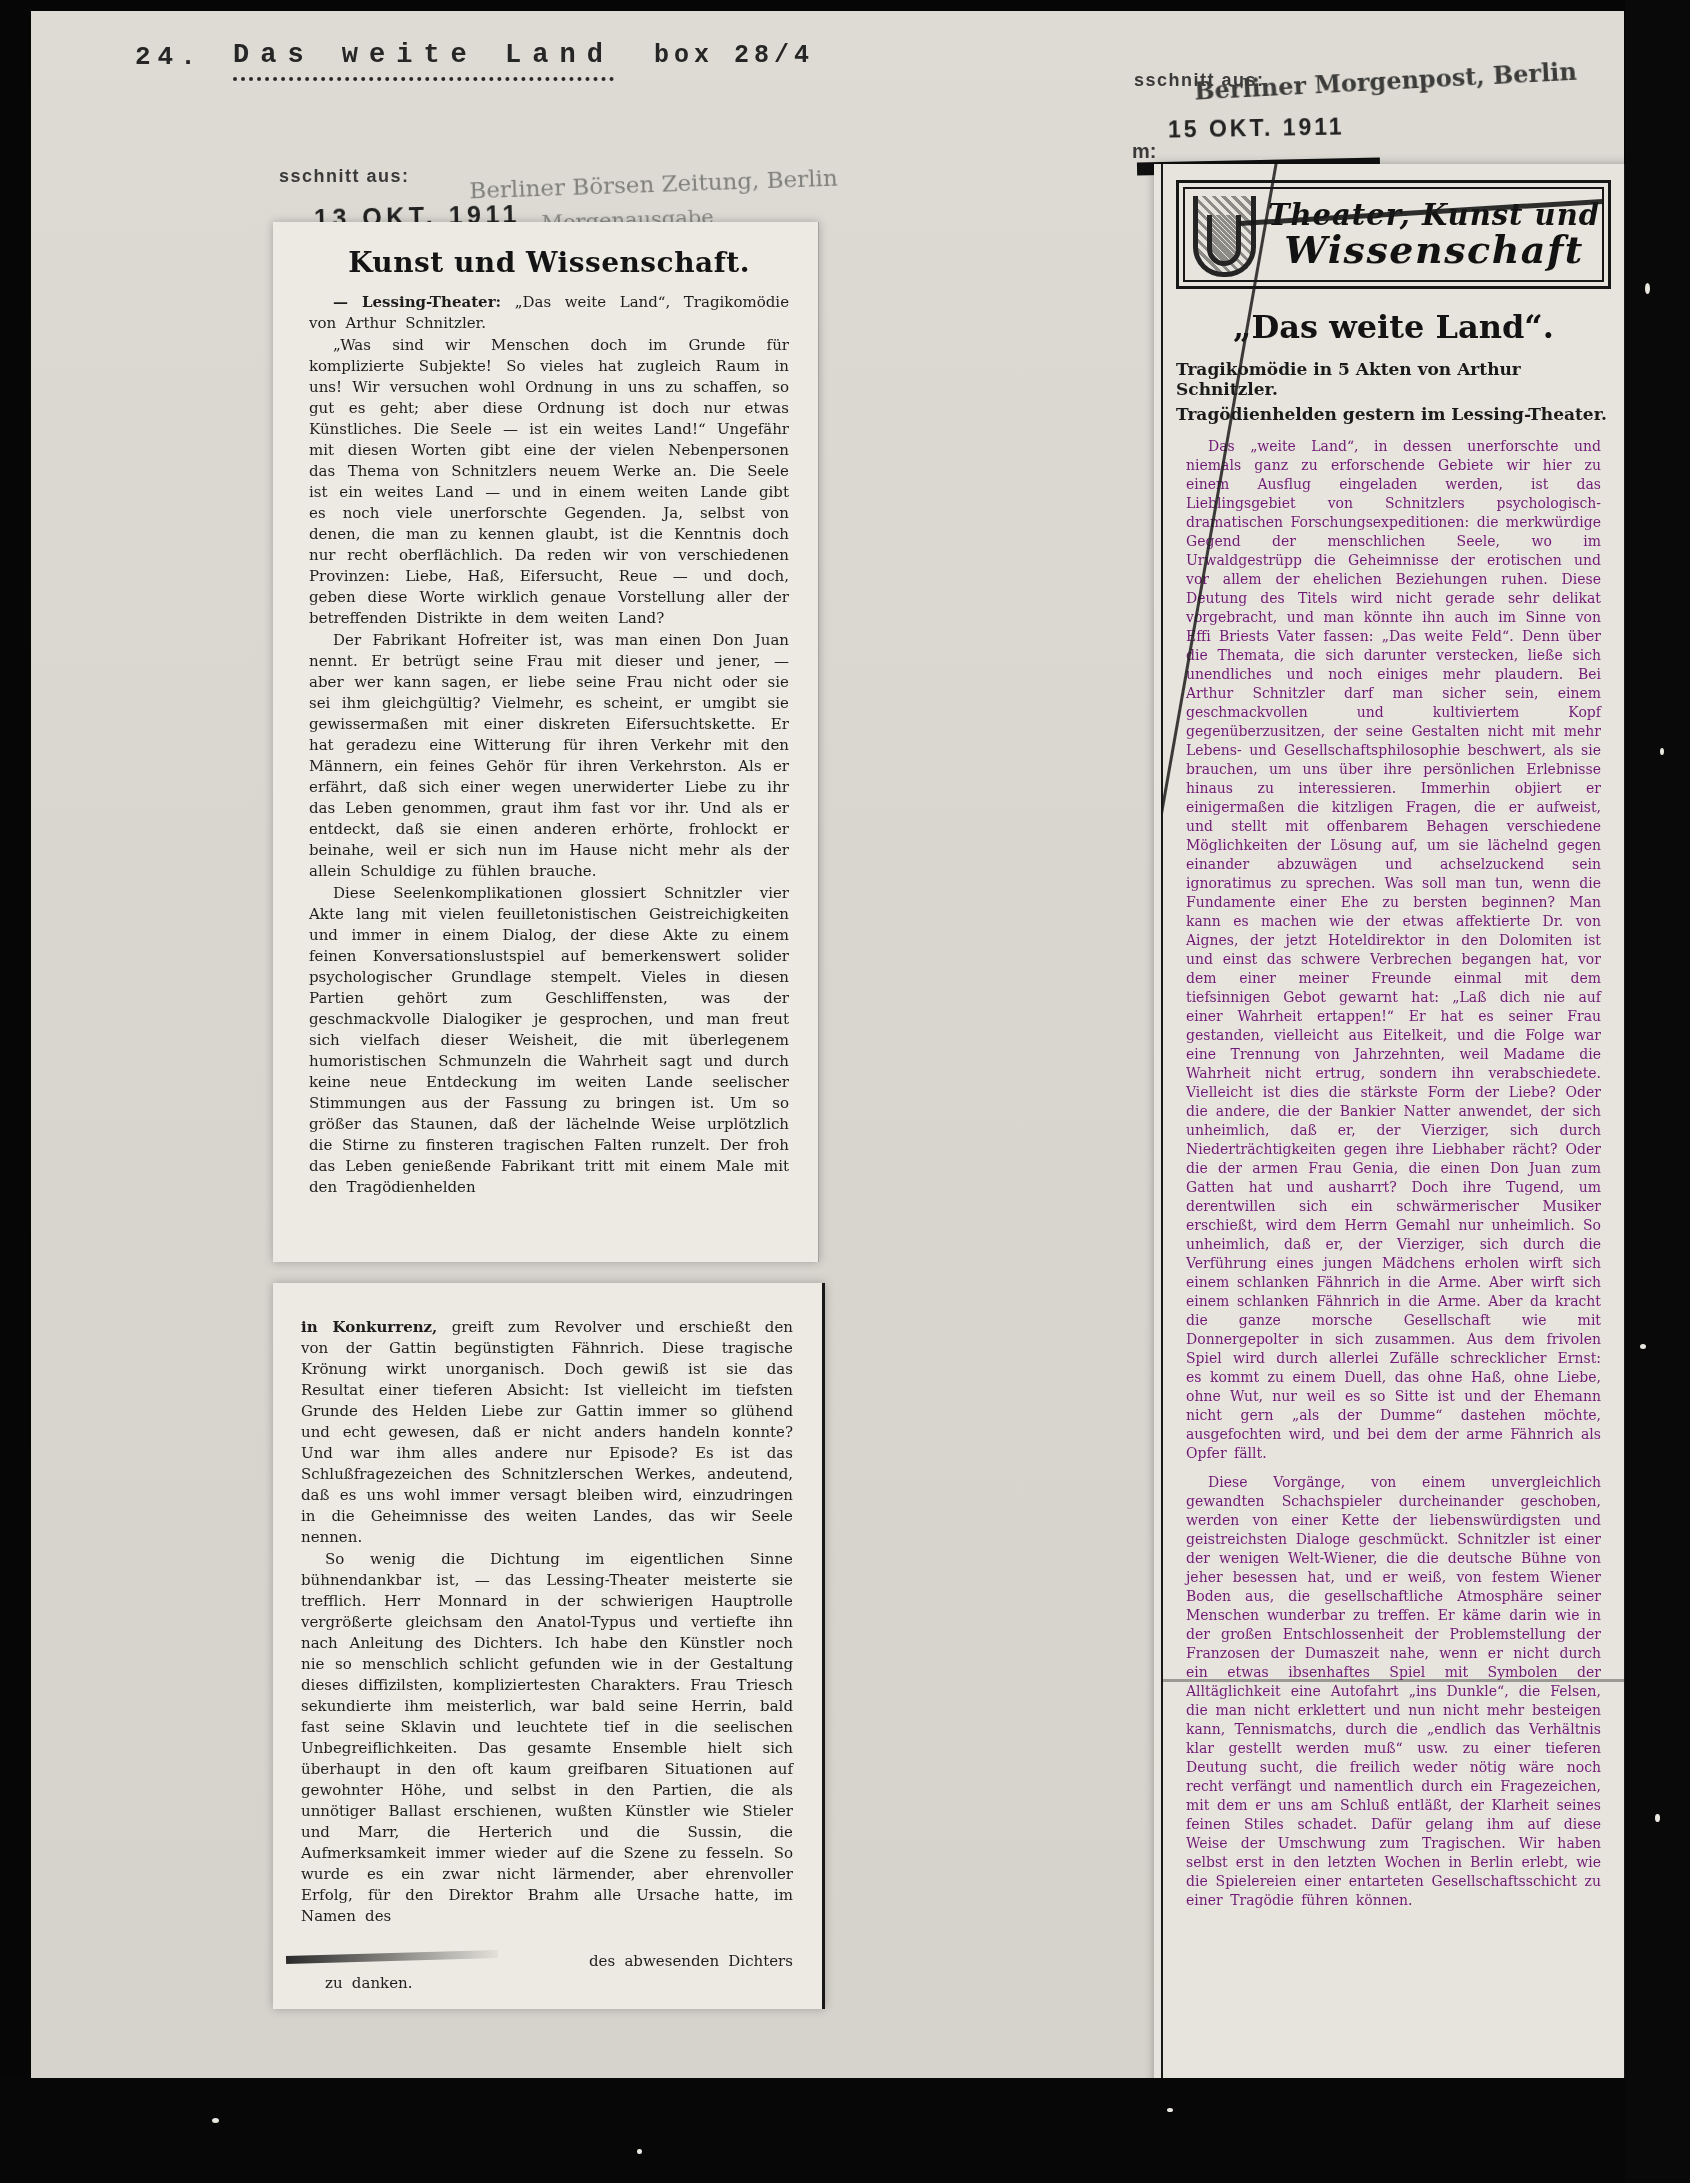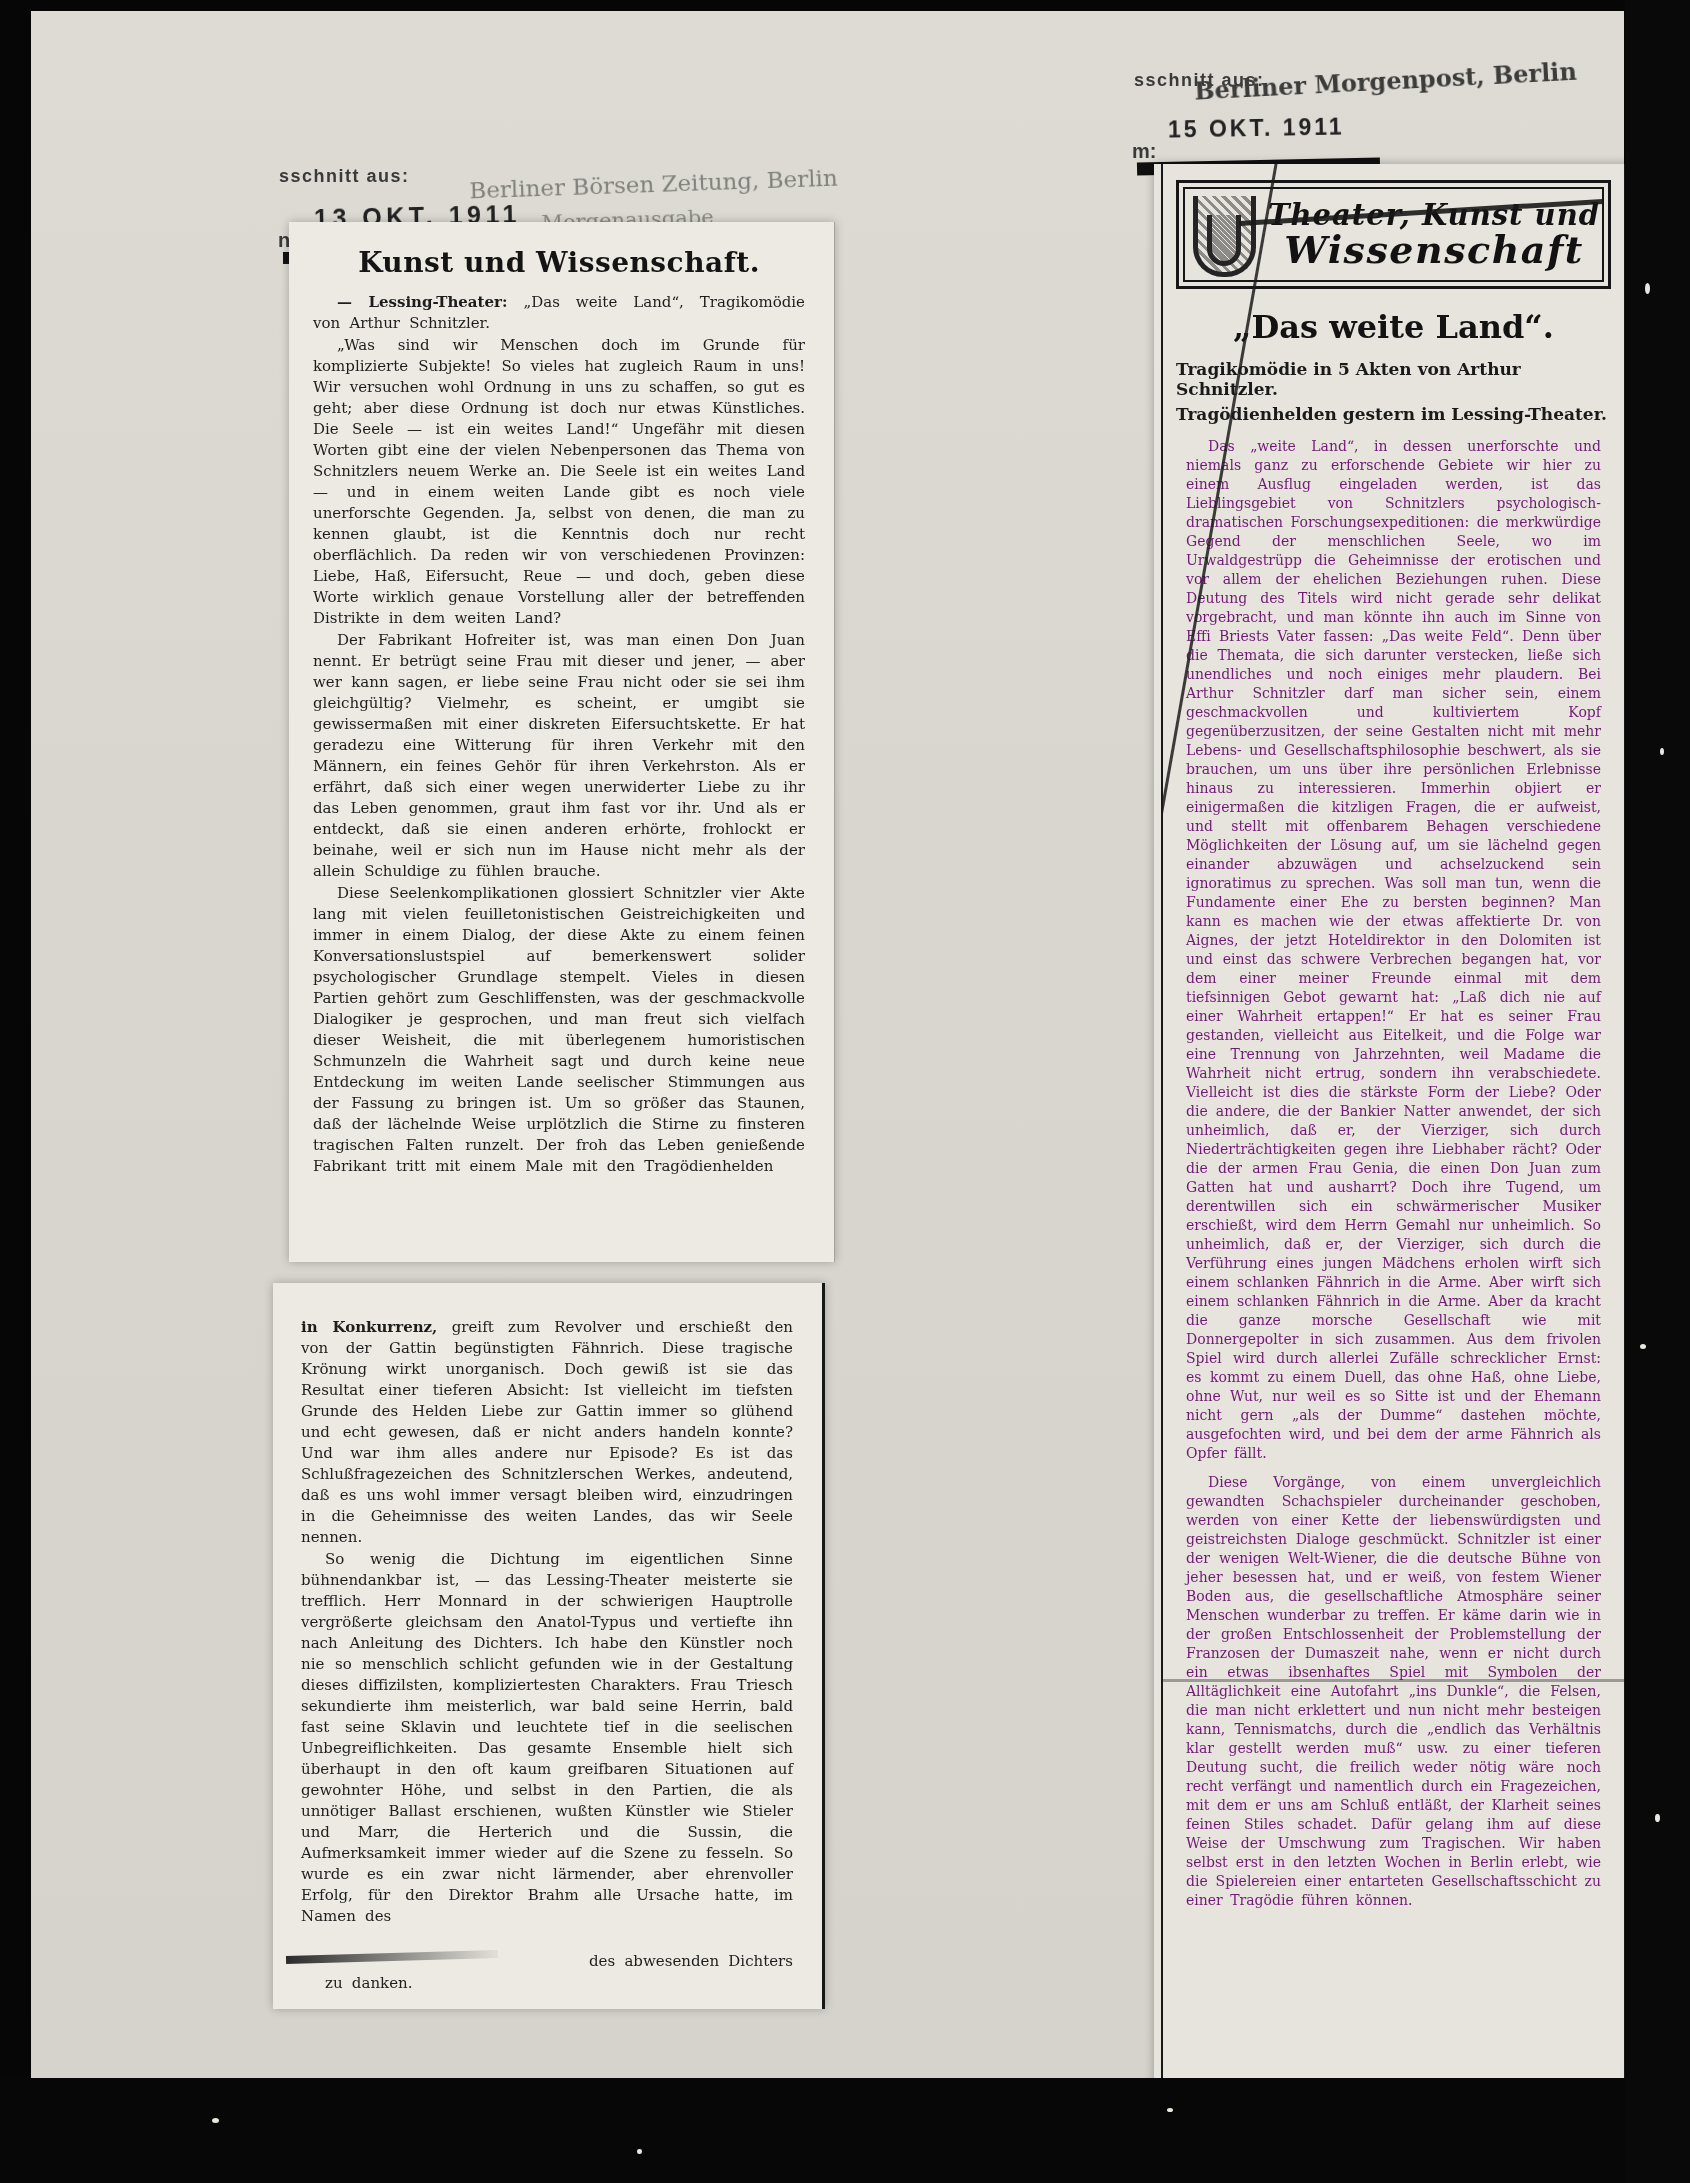--- a/index.html
+++ b/index.html
@@ -32,21 +32,21 @@
   #stamp-right{position:absolute;left:1097px;top:48px;width:556px;height:111px;}
   #stamp-right .cut{position:absolute;left:6px;top:11px;font-size:18px;letter-spacing:1.5px;filter:blur(0.3px);}
   #stamp-right .src{position:absolute;left:66px;top:5px;width:485px;font-size:24px;font-weight:bold;
       color:#3c3c3a;transform:rotate(-3deg);filter:blur(0.3px);}
   #stamp-right .date{position:absolute;left:40px;top:56px;font-size:23px;letter-spacing:3px;
       font-family:"Liberation Sans",sans-serif;font-weight:bold;color:#222;transform:rotate(-1deg);filter:blur(0.3px);}
   #stamp-right .mlbl{position:absolute;left:4px;top:81px;font-size:20px;}
   #stamp-right .bar{position:absolute;left:9px;top:101px;width:243px;height:13px;background:#101010;transform:rotate(-1.2deg);}
   
   .clip{position:absolute;background:#eceae2;box-shadow:0 0 9px rgba(0,0,0,.25);}
-  #clip-l1{left:258px;top:211px;width:546px;height:1040px;padding:24px 29px 10px 24px;box-sizing:border-box;
+  #clip-l1{left:242px;top:211px;width:546px;height:1040px;padding:24px 29px 10px 36px;box-sizing:border-box;
       border-right:1.5px solid rgba(30,30,30,.35);overflow:hidden;}
   #clip-l2{left:242px;top:1272px;width:552px;height:726px;padding:34px 29px 10px 28px;box-sizing:border-box;
       border-right:3.5px solid #171717;overflow:hidden;}
   .np-body p{margin:0;text-align:justify;font-size:15px;line-height:21px;word-spacing:4.5px;
       text-indent:24px;color:#1d1d1d;}
   .np-body p + p{margin-top:1px;}
   .b{font-weight:bold;}
   #section-heading{margin:0 0 13px 0;text-align:center;font-size:28px;font-weight:bold;color:#141414;
       letter-spacing:0.5px;}
   #closing-strip{margin-top:23px;position:relative;}
@@ -84,20 +84,25 @@
   
   #edge-bottom{position:absolute;left:0;top:2078px;width:100%;height:105px;background:#070707;}
   #edge-right{position:absolute;left:1625px;top:0;width:65px;height:2183px;background:#090909;}
 </style>
 </head>
 <body>
 
 <div id="scan">
   <div id="page">
 
+    <div id="typed-header">
+      <span id="typed-num">24.</span>
+      <span id="typed-title">Das weite Land</span>
+      <span id="typed-box">box 28/4</span>
+    </div>
 
     <div id="stamp-left">
       <span class="cut stamp-label">sschnitt aus:</span>
       <span class="date">13 OKT. 1911</span>
       <span class="src">Berliner Börsen Zeitung, Berlin</span>
       <span class="ed">Morgenausgabe</span>
       <span class="nlbl stamp-label">n:</span>
       <span class="bar"></span>
     </div>
 

